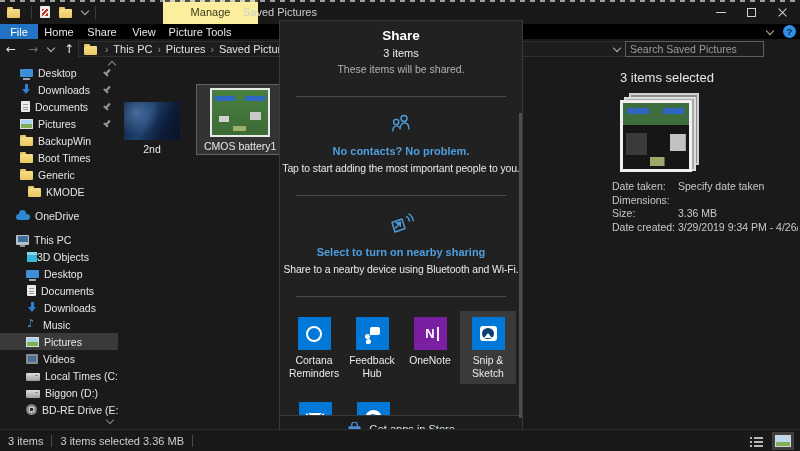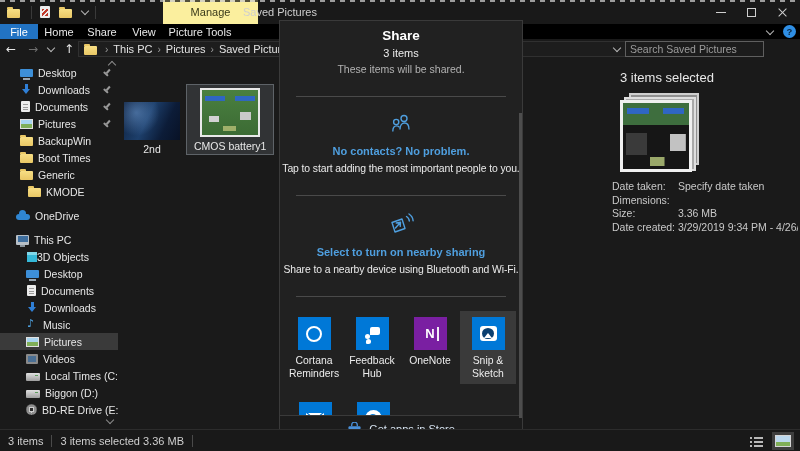--- a/index.html
+++ b/index.html
@@ -81,21 +81,21 @@
 .icn-thispc::before{content:"";position:absolute;left:1.5px;top:1.5px;right:1.5px;bottom:3px;background:#3e6e9e}
 .icn-thispc::after{content:"";position:absolute;left:4px;bottom:-2px;width:5px;height:2px;background:#8a949c}
 .icn-cube{width:10px;height:10px;background:#35b8d8;margin:1px 0 0 1px}
 .icn-cube::before{content:"";position:absolute;left:0;top:0;width:10px;height:3px;background:#7fd8ea}
 .icn-network{width:13px;height:9px;background:#b7bfc7;border-radius:1px;margin-top:1px}
 .icn-network::before{content:"";position:absolute;left:1.5px;top:1.5px;right:1.5px;bottom:2.5px;background:#2f86d2}
 .pin{position:absolute;right:7px;top:4px;width:9px;height:9px;transform:rotate(42deg);opacity:.8}
 .pin::before{content:"";position:absolute;left:3.5px;top:0;width:2px;height:5px;background:#b9b9b9}
 .pin::after{content:"";position:absolute;left:1.5px;top:4.5px;width:6px;height:2px;background:#b9b9b9;border-radius:1px}
 
-#file-grid{position:absolute;left:124px;top:84px;display:flex;gap:6px;align-items:flex-end;z-index:1}
+#file-grid{position:absolute;left:124px;top:84px;display:flex;gap:16px;align-items:flex-end;z-index:1}
 .ftile{text-align:center}
 .ftile.sel{background:rgba(130,140,150,.22);border:1px solid rgba(180,190,200,.35);padding:3px 7px 2px}
 .ftile-label{margin-top:3px;font-size:10.5px;color:#e8e8e8}
 .thumb{margin:0 auto}
 .t-screenshot{width:56px;height:38px;background:radial-gradient(circle at 22% 28%,rgba(130,180,240,.45),transparent 45%),linear-gradient(115deg,#0d1f3c,#1d3f6b 42%,#0c1c38 72%,#081226)}
 .t-motherboard{width:60px;height:49px;border:2px solid #e9e9e9;background:linear-gradient(#2f66c4,#2f66c4) 8% 14%/36% 11% no-repeat,linear-gradient(#2f66c4,#2f66c4) 92% 14%/36% 11% no-repeat,linear-gradient(#c9c9c9,#c9c9c9) 85% 60%/20% 18% no-repeat,linear-gradient(#d2d2d2,#d2d2d2) 15% 66%/18% 14% no-repeat,linear-gradient(#9fb06a,#9fb06a) 50% 92%/24% 12% no-repeat,linear-gradient(#4a8040,#3c6b34)}
 
 #details-pane{position:absolute;left:600px;top:58px;width:200px;height:371px;z-index:1}
 #dp-header{position:absolute;left:20px;top:12px;font-size:13px;color:#e9e9e9}
 .preview{position:absolute;left:20px;top:42px;width:72px;height:72px}

